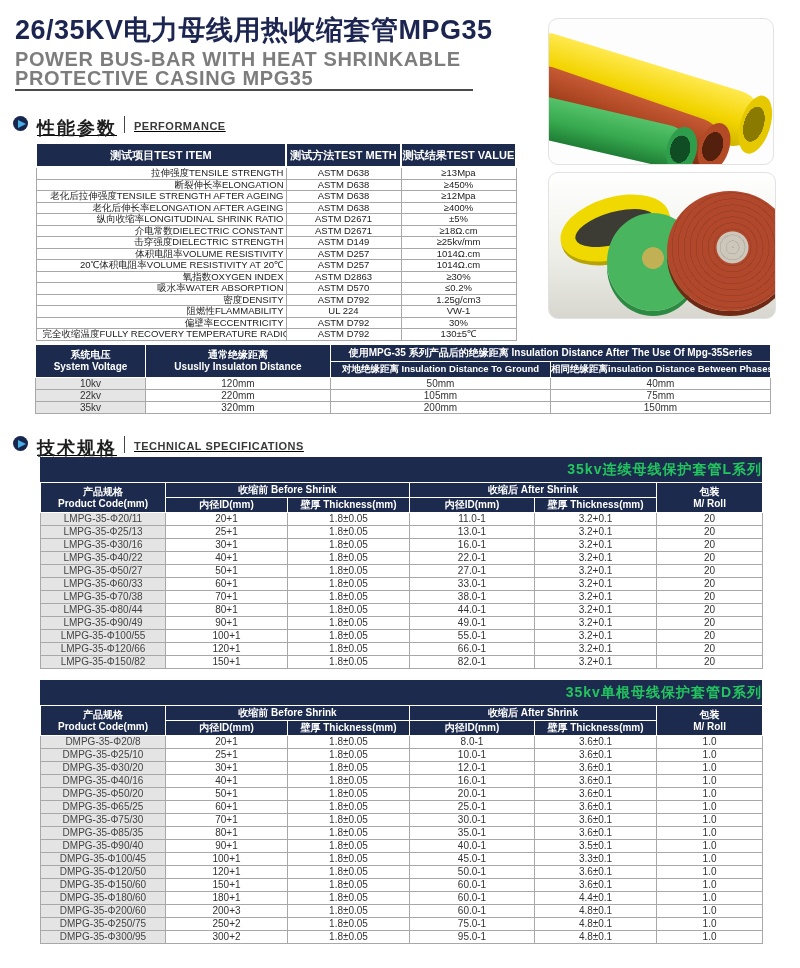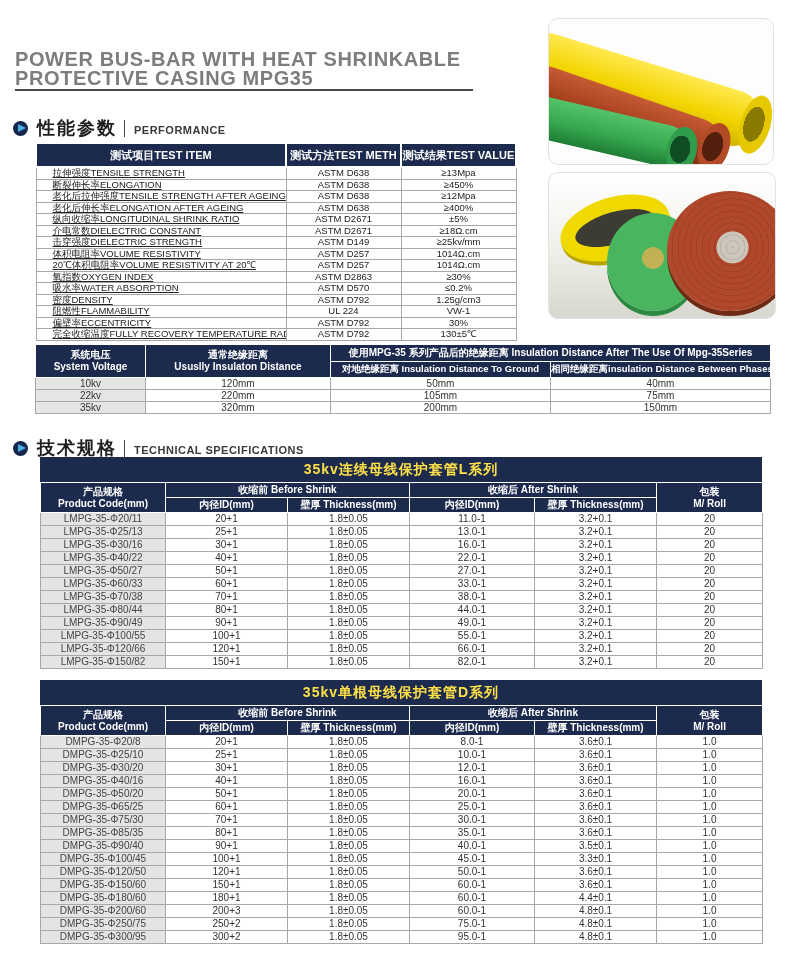--- a/index.html
+++ b/index.html
@@ -38,72 +38,73 @@
   .roll-g { left:58px; top:40px; width:92px; height:98px; z-index:2;
             background:radial-gradient(circle at 50% 46%, #c2b055 0 15%, #4ab55f 16% 100%);
             box-shadow:0 5px 0 #2c8a42; }
   .roll-r { left:118px; top:18px; width:126px; height:120px; z-index:3;
             background:
               repeating-radial-gradient(circle at 52% 47%, rgba(0,0,0,0.10) 0 1px, transparent 1px 6px),
               radial-gradient(circle at 52% 47%, #cdc6ba 0 17%, #b2482b 18% 100%);
             box-shadow:0 5px 0 #6e2a14; }
 
   
-  .sec { position:absolute; left:13px; display:flex; align-items:center; }
+  .sec { position:absolute; left:13px; display:flex; align-items:flex-start;text-decoration:underline; }
   .sec-icon { width:15px; height:15px; border-radius:50%; background:#16264e; position:relative;
               margin-right:9px; flex:0 0 auto; }
   .sec-icon::after { content:""; position:absolute; left:5px; top:3.5px; border-left:8px solid #49b0e3;
                      border-top:4px solid transparent; border-bottom:4px solid transparent; }
   .sec-zh { font-size:18px; font-weight:bold; color:#1e1e1e; letter-spacing:2px; }
   .sec-div { width:1px; height:17px; background:#444; margin:0 9px 0 7px; }
   .sec-en { font-size:11px; font-weight:bold; color:#3a3a3a; letter-spacing:0.5px; padding-top:4px; }
 
   
   table { border-collapse:collapse; table-layout:fixed; }
   th { background:#1c2a4d; color:#fff; font-weight:bold; }
   th > div { line-height:12px; }
 
   
   .perf { position:absolute; left:35px; top:142px; width:480px; }
   .perf col:nth-child(1){ width:250px; } .perf col:nth-child(2){ width:115px; } .perf col:nth-child(3){ width:115px; }
   .perf th { font-size:11px; height:24px; border:2px solid #fff; }
   .perf td { border:1px solid #a8a8a8; font-size:9.5px; height:10px; line-height:10.5px;
              color:#222; text-align:center; padding:0 2px; white-space:nowrap; overflow:hidden; }
-  .perf td:first-child { text-align:left; padding-left:16px;text-decoration:underline; }
+  .perf td:first-child { text-align:right; padding-left:6px; }
   .perf tbody tr:first-child td { border-top:1px solid #666; }
 
   
   .volt { position:absolute; left:35px; top:344px; width:735px; }
   .volt col:nth-child(1){ width:110px; } .volt col:nth-child(2){ width:185px; }
   .volt col:nth-child(3){ width:220px; } .volt col:nth-child(4){ width:220px; }
   .volt th { font-size:10px; border:1px solid #fff; padding:1px 0; }
   .volt th.vgroup { font-size:10px; height:15px; }
   .volt th.vsub { font-size:9.5px; height:15px; white-space:nowrap; overflow:hidden; }
   .volt td { border:1px solid #a8a8a8; font-size:10px; height:11px; line-height:11px;
              color:#333; text-align:center; padding:0; }
   .volt td:first-child { background:#e5e5e5; }
 
   
   .series { position:absolute; left:40px; width:722px; }
-  .series-title { background:#1c2a4d; color:#fde047; font-weight:bold; font-size:14px;
-                  text-align:center; height:25px; line-height:25px; letter-spacing:1px; }
+  .series-title { background:#1c2a4d; color:#22c55e; font-weight:bold; font-size:14px;
+                  text-align:right; height:25px; line-height:25px; letter-spacing:1px; }
   .spec { width:722px; }
   .spec col:nth-child(1){ width:125px; } .spec col:nth-child(2){ width:122px; }
   .spec col:nth-child(3){ width:122px; } .spec col:nth-child(4){ width:125px; }
   .spec col:nth-child(5){ width:122px; } .spec col:nth-child(6){ width:106px; }
   .spec th { font-size:10px; border:1px solid #fff; padding:0; height:13px; }
   .spec td { border:1px solid #a8a8a8; font-size:10px; height:12px; line-height:12px;
              color:#333; text-align:center; padding:0; white-space:nowrap; }
   .spec td:first-child { background:#e4e4e4; color:#444; }
 </style>
 </head>
 <body>
 
 <div class="page">
 
+  <div class="title">26/35KV电力母线用热收缩套管MPG35</div>
   <div class="subtitle">
     <div>POWER BUS-BAR WITH HEAT SHRINKABLE</div>
     <div>PROTECTIVE CASING MPG35</div>
   </div>
   <div class="rule"></div>
 
   <div class="photo photo1">
     <div class="tube tube-y"></div>
     <div class="tube tube-r"></div>
     <div class="tube tube-g"></div>

